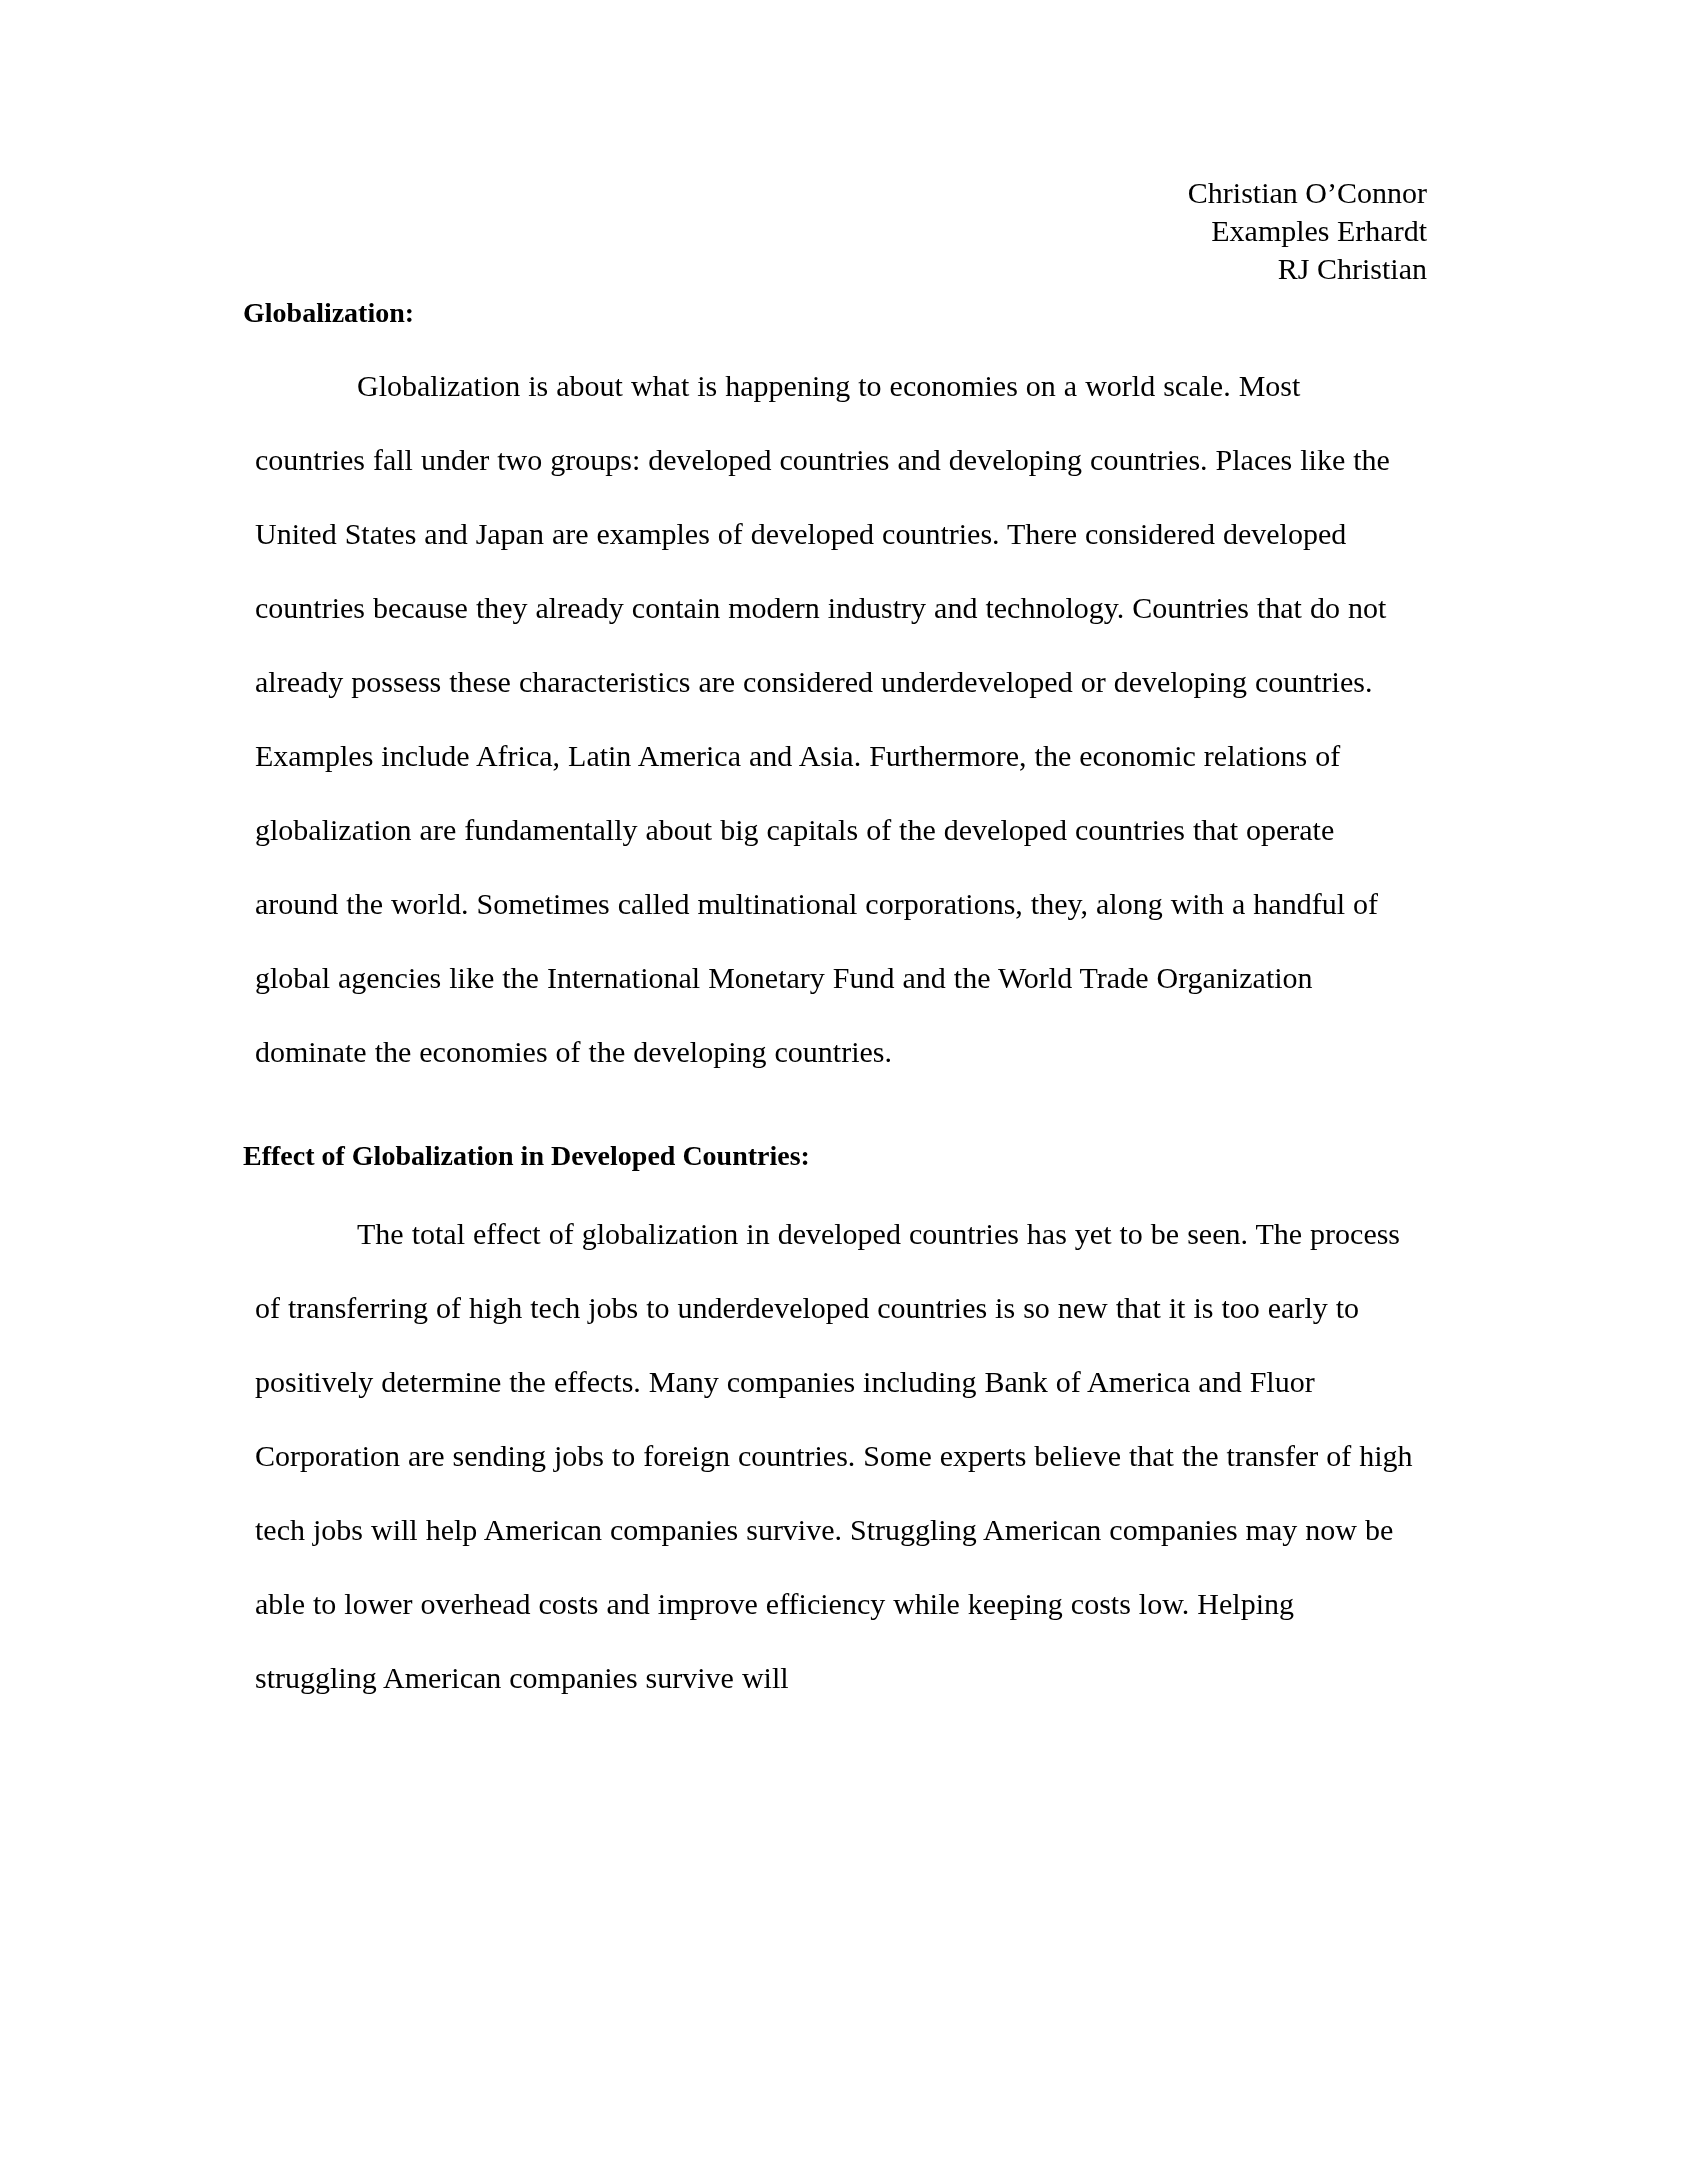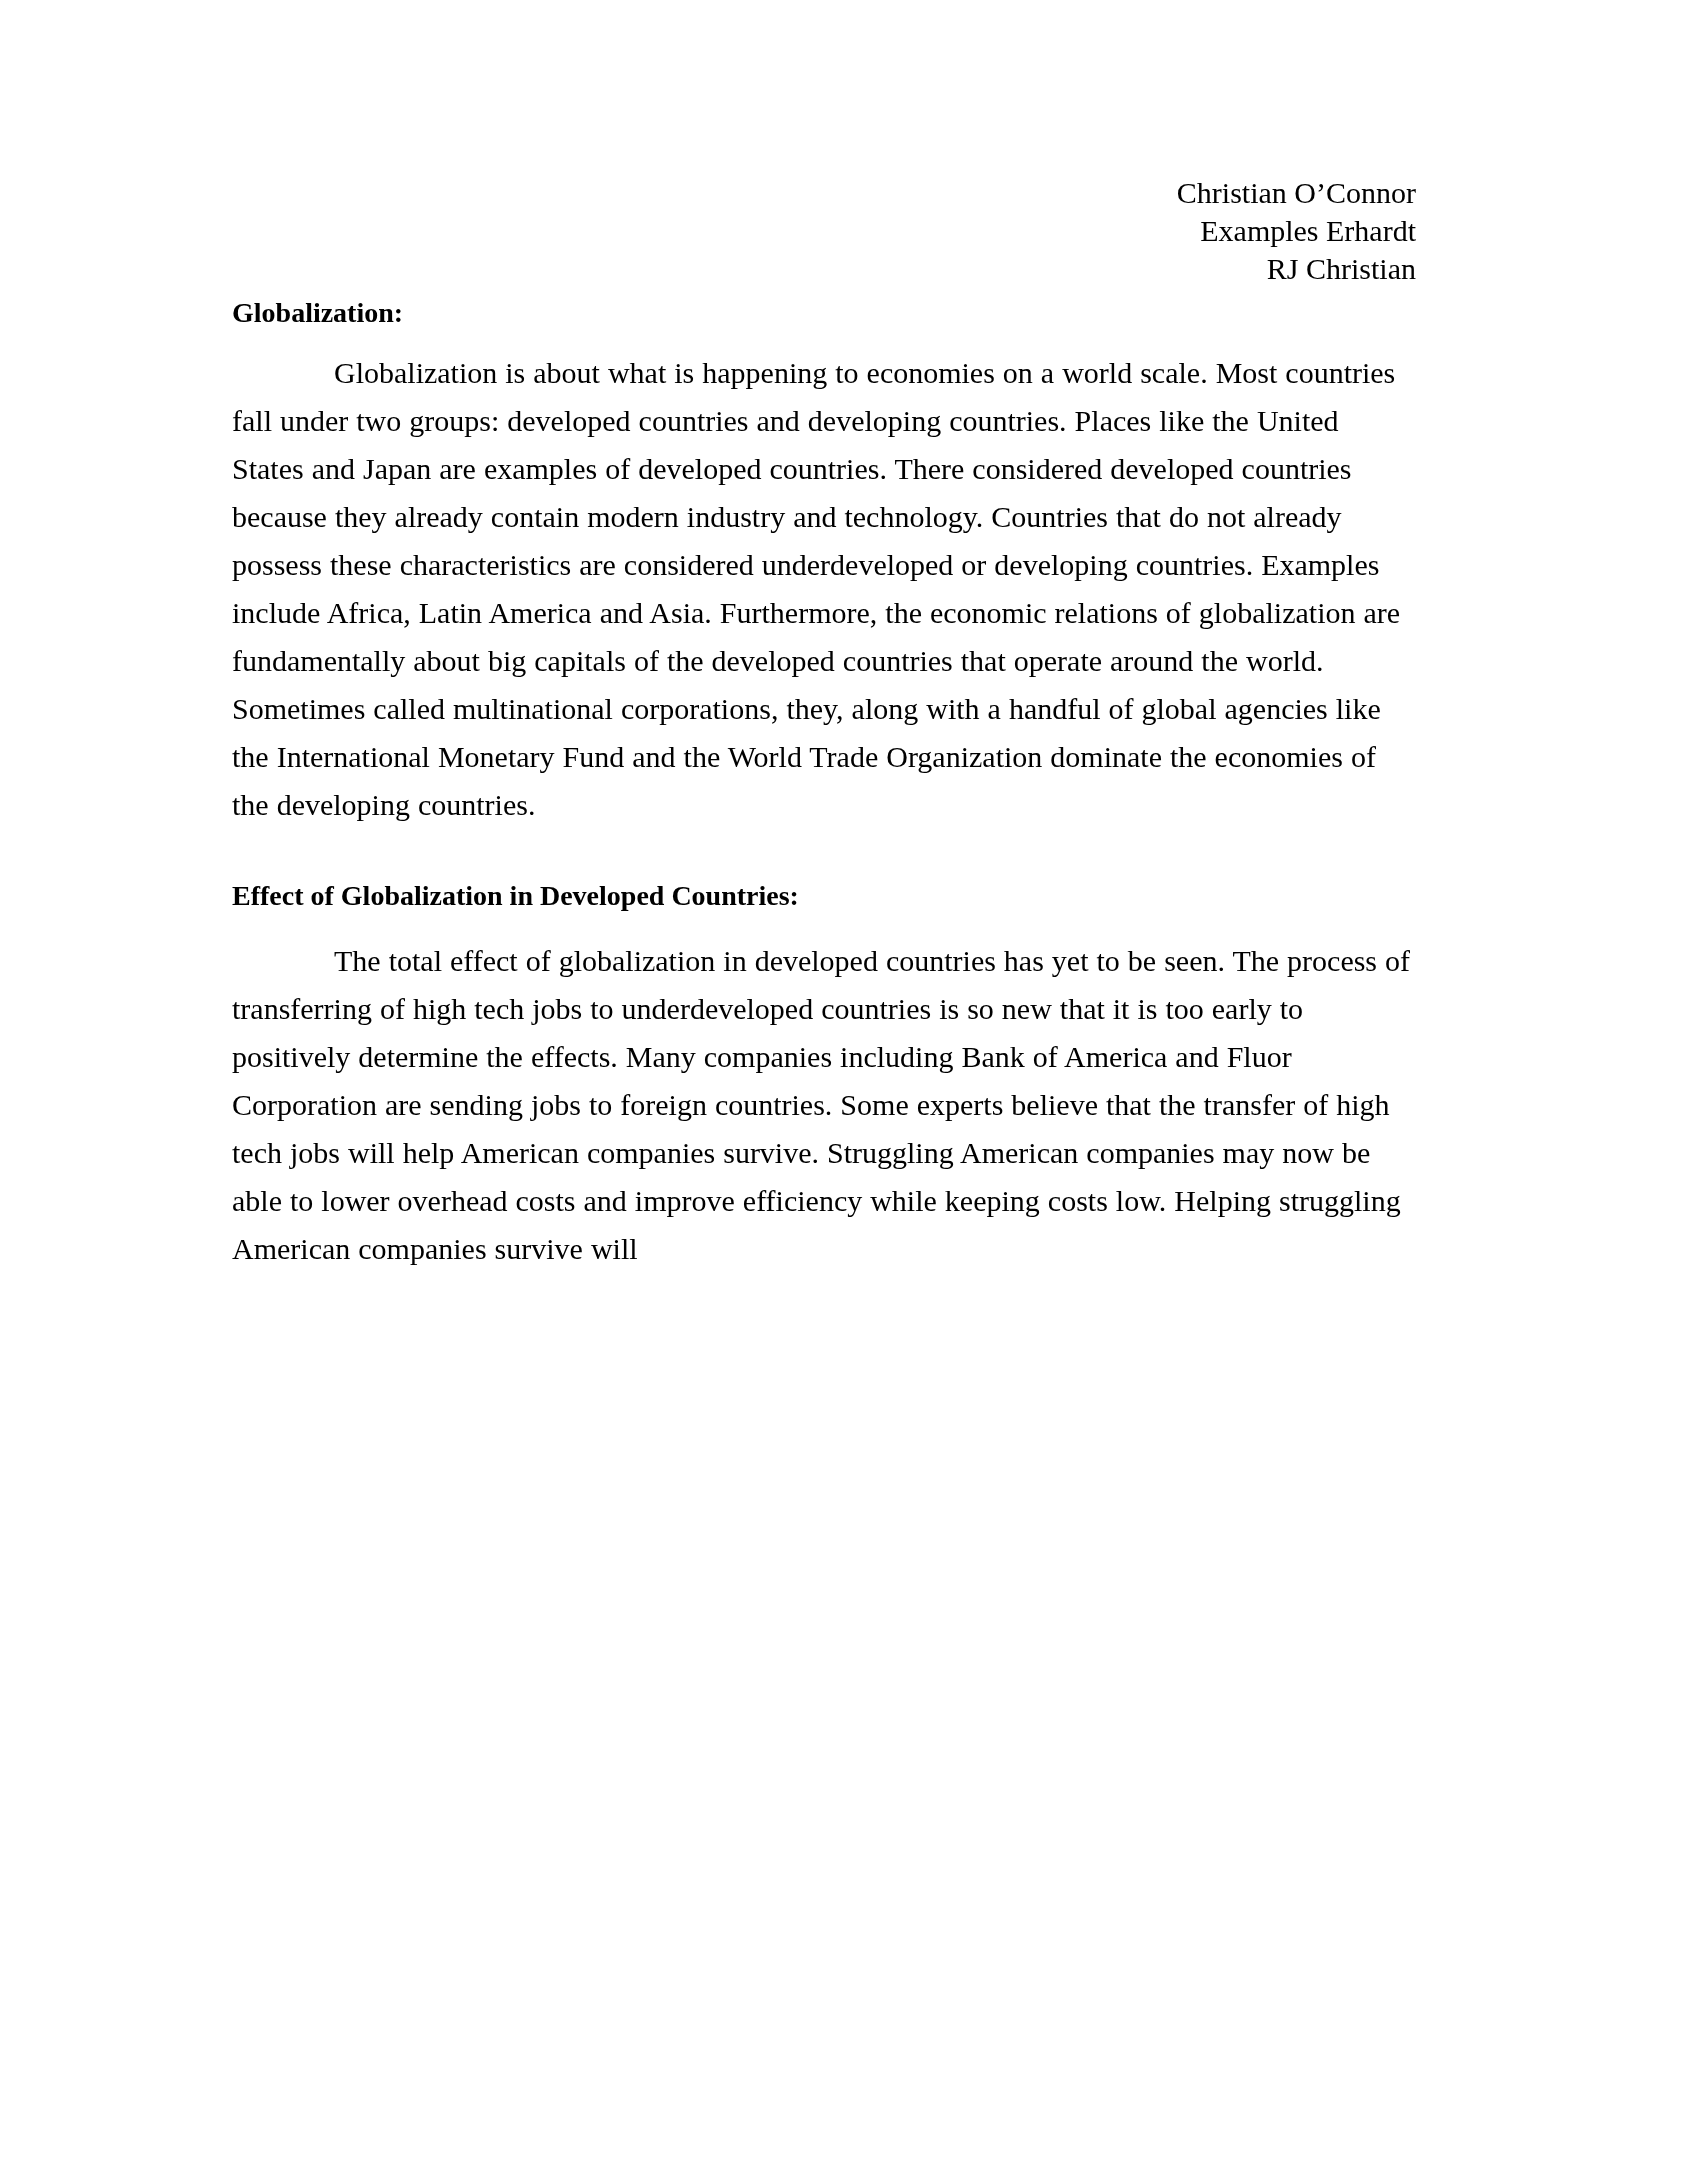--- a/index.html
+++ b/index.html
@@ -15,21 +15,21 @@
   .page {
     position: relative;
     width: 1683px;
     height: 2178px;
     background: #ffffff;
     box-sizing: border-box;
     overflow: hidden;
   }
   .content {
     position: absolute;
-    left: 232px;
+    left: 243px;
     top: 174px;
     width: 1184px;
   }
   
   .author-block {
     text-align: right;
     font-size: 30px;
     line-height: 38px;
     margin: 0 0 0 0;
   }
@@ -49,22 +49,22 @@
   .heading-1 {
     margin-top: 6px;
   }
   .heading-2 {
     margin-top: 48px;
     margin-bottom: 0;
   }
   
   .body-par {
     font-size: 30px;
-    line-height: 48px;
-    margin: 0;
+    line-height: 74px;
+    margin: 12px;
     padding: 0;
     text-indent: 102px;
     text-align: left;
     word-spacing: 0.5px;
   }
   .par-after-heading-1 {
     margin-top: 17px;
   }
   .par-after-heading-2 {
     margin-top: 22px;

